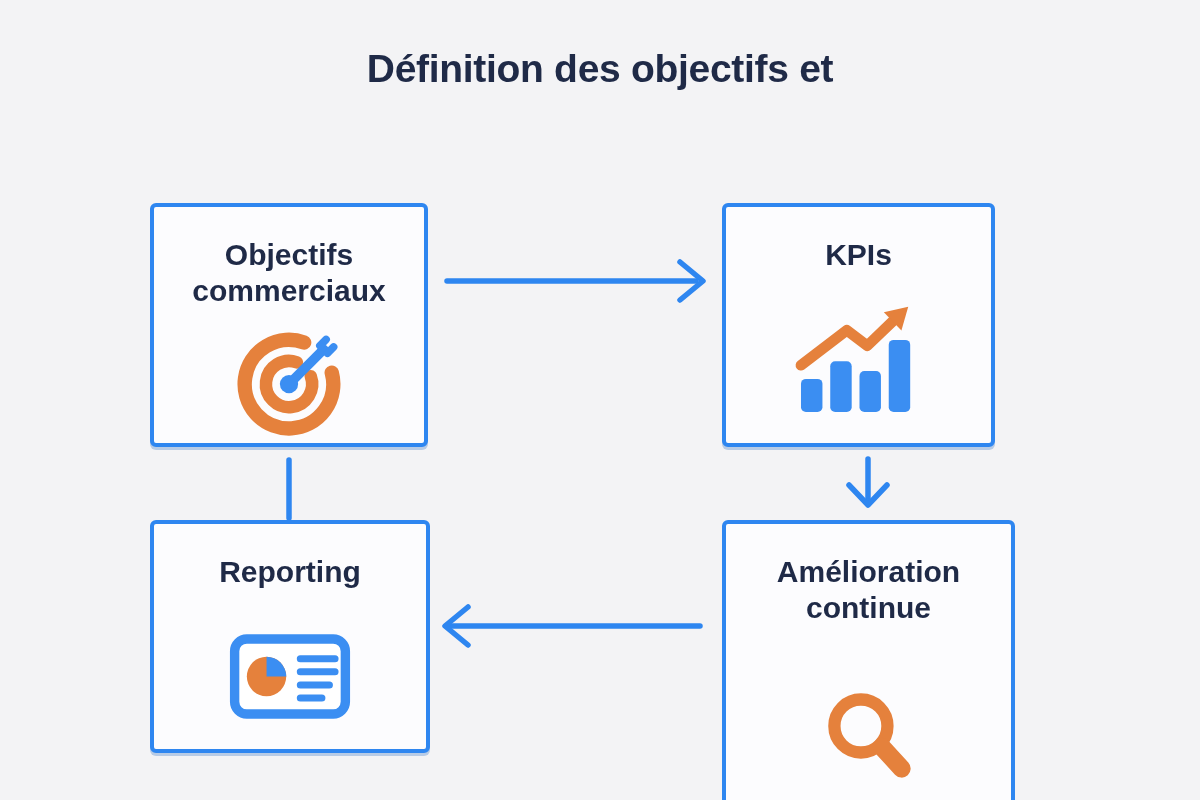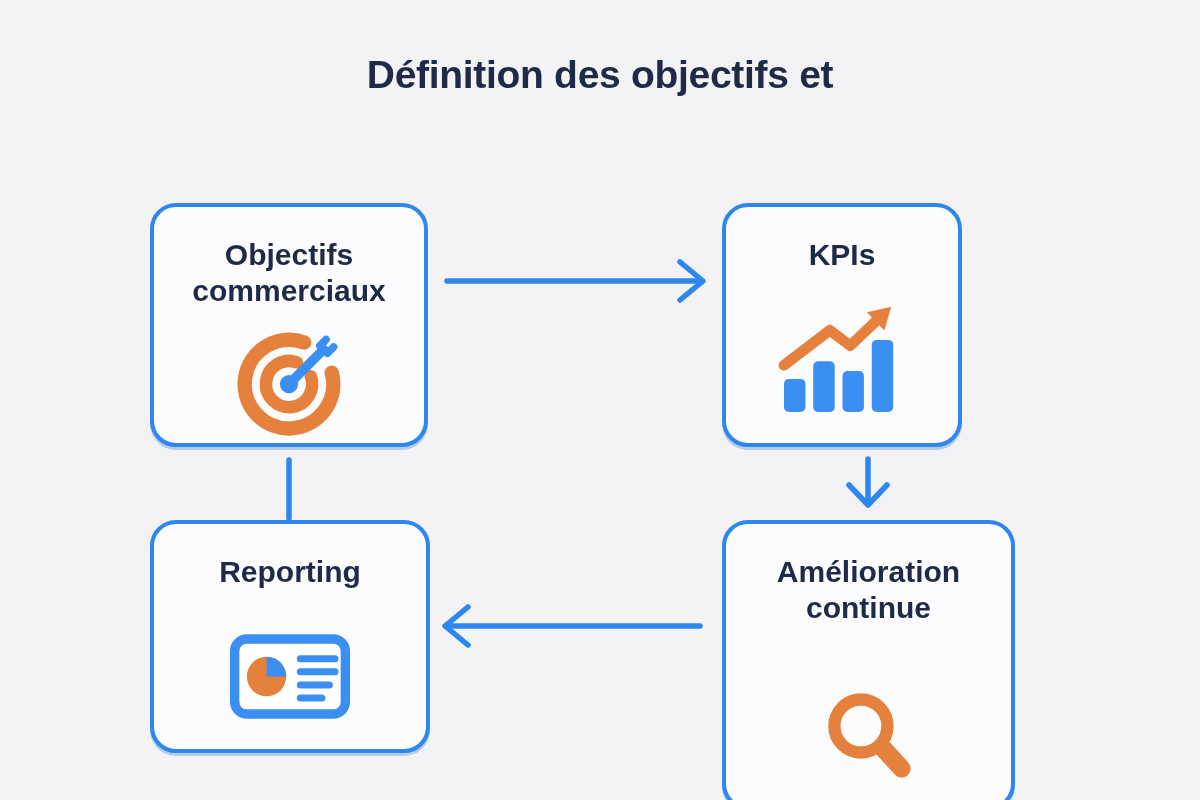--- a/index.html
+++ b/index.html
@@ -9,36 +9,36 @@
   html,body{margin:0;padding:0;}
   body{
     width:1200px;height:800px;background:var(--page-bg);
     font-family:"Liberation Sans","DejaVu Sans",sans-serif;
     overflow:hidden;
   }
   .canvas{position:relative;width:1200px;height:800px;}
   .title{
     position:absolute;top:42px;left:0;width:100%;
     text-align:center;color:var(--navy);
-    font-size:39px;font-weight:700;line-height:53px;letter-spacing:-0.3px;margin-top:6px;
+    font-size:39px;font-weight:700;line-height:53px;letter-spacing:-0.3px;
   }
   .node{
     position:absolute;background:var(--box-bg);
-    border:4px solid var(--blue);border-radius:26px;
+    border:4px solid var(--blue);border-radius:6px;
     box-shadow:0 3px 0 rgba(30,100,190,0.28);
     display:flex;flex-direction:column;align-items:center;
     box-sizing:border-box;padding-top:30px;
   }
   .node-label{
     color:var(--navy);font-size:30px;font-weight:700;line-height:36px;
     text-align:center;max-width:230px;
   }
   .icon-area{flex:1;display:flex;align-items:center;justify-content:center;padding-bottom:6px;}
   .box-objectifs{left:150px;top:203px;width:278px;height:244px;}
-  .box-kpis{left:722px;top:203px;width:240px;height:244px;}
+  .box-kpis{left:722px;top:203px;width:273px;height:244px;}
   .box-amelioration{left:722px;top:520px;width:293px;height:290px;gap:44px;}
   .box-reporting{left:150px;top:520px;width:280px;height:233px;gap:20px;}
   .connectors{position:absolute;left:0;top:0;width:1200px;height:800px;pointer-events:none;}
   .conn{stroke:var(--blue);stroke-width:5.5;fill:none;stroke-linecap:round;stroke-linejoin:round;}
   .o-stroke{stroke:var(--orange);fill:none;}
   .o-fill{fill:var(--orange);}
   .b-stroke{stroke:var(--icon-blue);fill:none;}
   .b-fill{fill:var(--icon-blue);}
   .rect-stroke{stroke:var(--icon-blue);fill:#ffffff;}
 </style>

